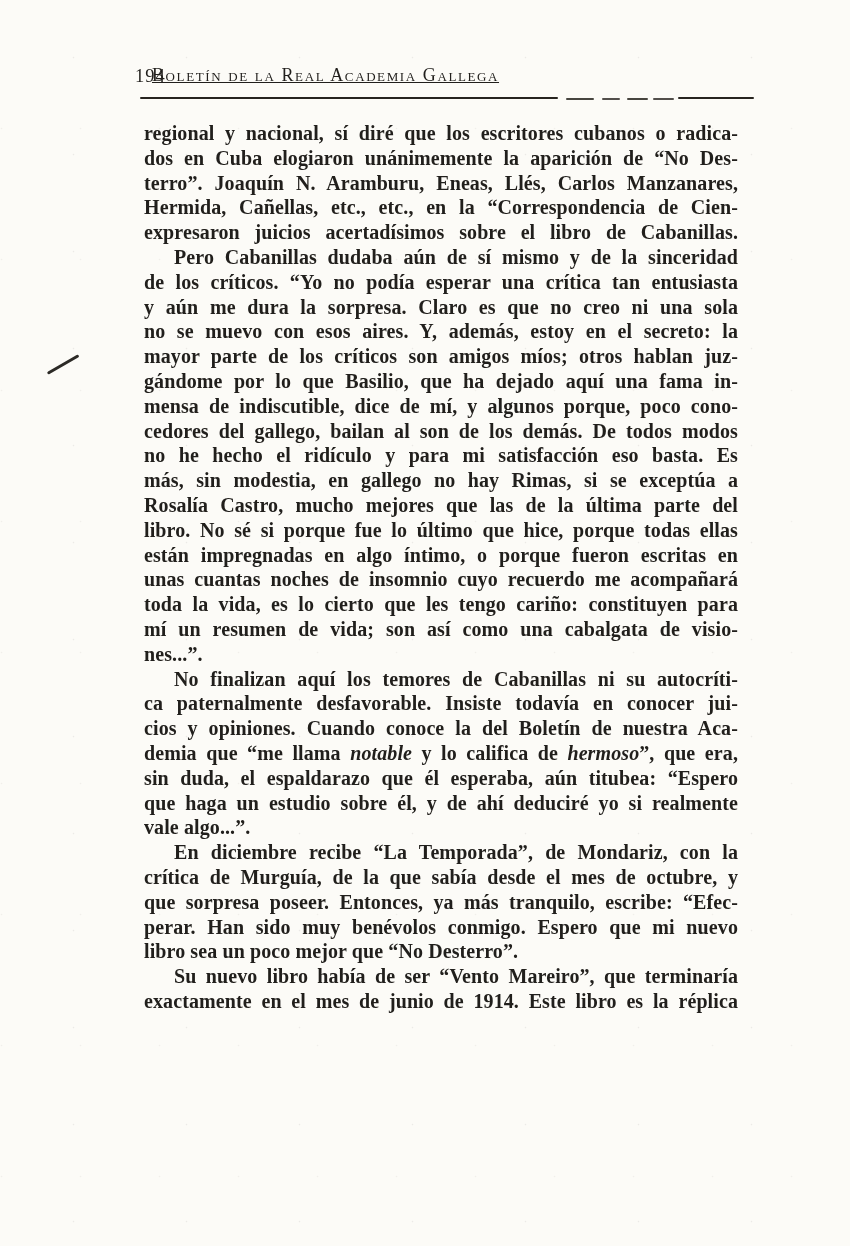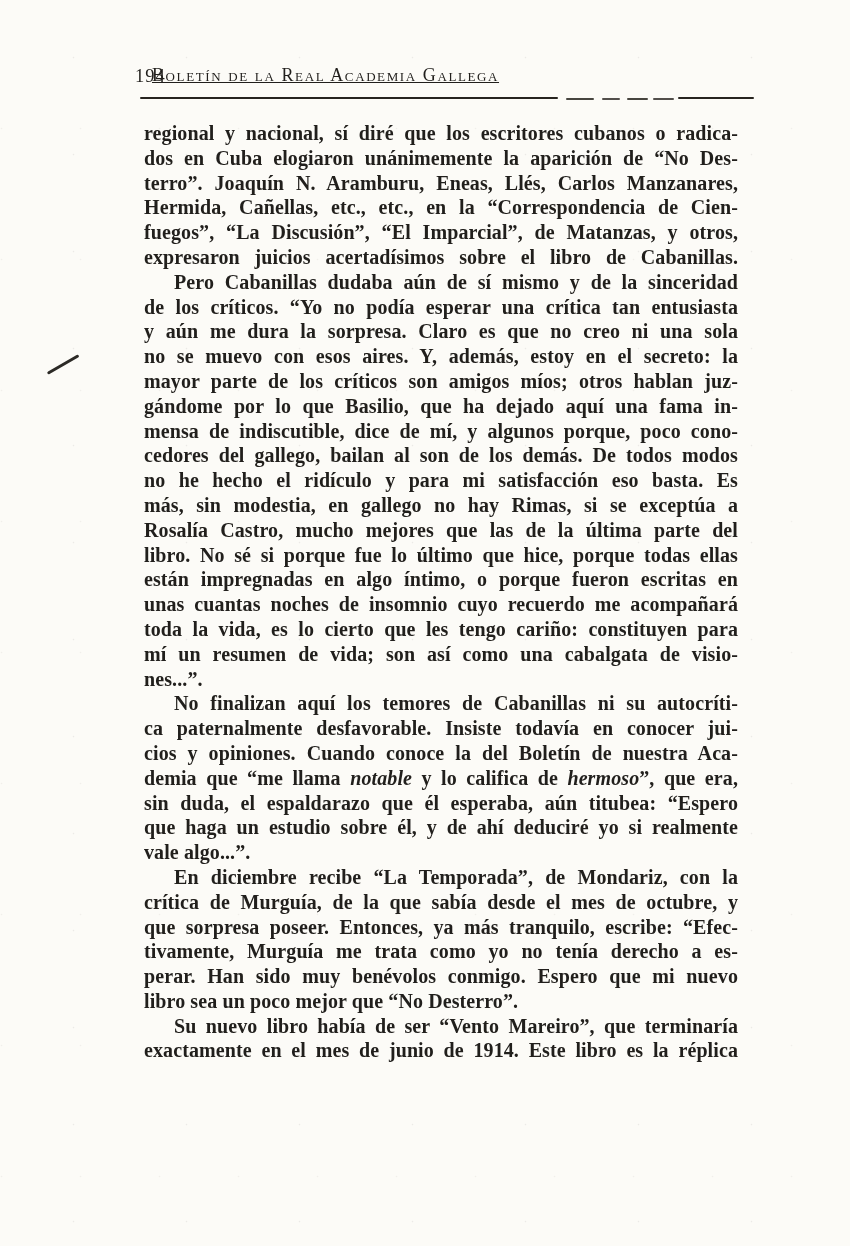--- a/index.html
+++ b/index.html
@@ -103,21 +103,20 @@
   </div>
 
   <div class="margin-mark"></div>
 
   <div class="text-block" id="text-block">
       <div class="para">
         <div class="line">regional y nacional, sí diré que los escritores cubanos o radica-</div>
         <div class="line">dos en Cuba elogiaron unánimemente la aparición de “No Des-</div>
         <div class="line">terro”. Joaquín N. Aramburu, Eneas, Llés, Carlos Manzanares,</div>
         <div class="line">Hermida, Cañellas, etc., etc., en la “Correspondencia de Cien-</div>
-        <div class="line">fuegos”, “La Discusión”, “El Imparcial”, de Matanzas, y otros,</div>
         <div class="line">expresaron juicios acertadísimos sobre el libro de Cabanillas.</div>
       </div>
       <div class="para">
         <div class="line indent">Pero Cabanillas dudaba aún de sí mismo y de la sinceridad</div>
         <div class="line">de los críticos. “Yo no podía esperar una crítica tan entusiasta</div>
         <div class="line">y aún me dura la sorpresa. Claro es que no creo ni una sola</div>
         <div class="line">no se muevo con esos aires. Y, además, estoy en el secreto: la</div>
         <div class="line">mayor parte de los críticos son amigos míos; otros hablan juz-</div>
         <div class="line">gándome por lo que Basilio, que ha dejado aquí una fama in-</div>
         <div class="line">mensa de indiscutible, dice de mí, y algunos porque, poco cono-</div>
@@ -138,21 +137,20 @@
         <div class="line">cios y opiniones. Cuando conoce la del Boletín de nuestra Aca-</div>
         <div class="line">demia que “me llama <i>notable</i> y lo califica de <i>hermoso</i>”, que era,</div>
         <div class="line">sin duda, el espaldarazo que él esperaba, aún titubea: “Espero</div>
         <div class="line">que haga un estudio sobre él, y de ahí deduciré yo si realmente</div>
         <div class="line short">vale algo...”.</div>
       </div>
       <div class="para">
         <div class="line indent">En diciembre recibe “La Temporada”, de Mondariz, con la</div>
         <div class="line">crítica de Murguía, de la que sabía desde el mes de octubre, y</div>
         <div class="line">que sorpresa poseer. Entonces, ya más tranquilo, escribe: “Efec-</div>
-        <div class="line">tivamente, Murguía me trata como yo no tenía derecho a es-</div>
         <div class="line">perar. Han sido muy benévolos conmigo. Espero que mi nuevo</div>
         <div class="line short">libro sea un poco mejor que “No Desterro”.</div>
       </div>
       <div class="para">
         <div class="line indent">Su nuevo libro había de ser “Vento Mareiro”, que terminaría</div>
         <div class="line">exactamente en el mes de junio de 1914. Este libro es la réplica</div>
       </div>
     </div>
 
 </div>

